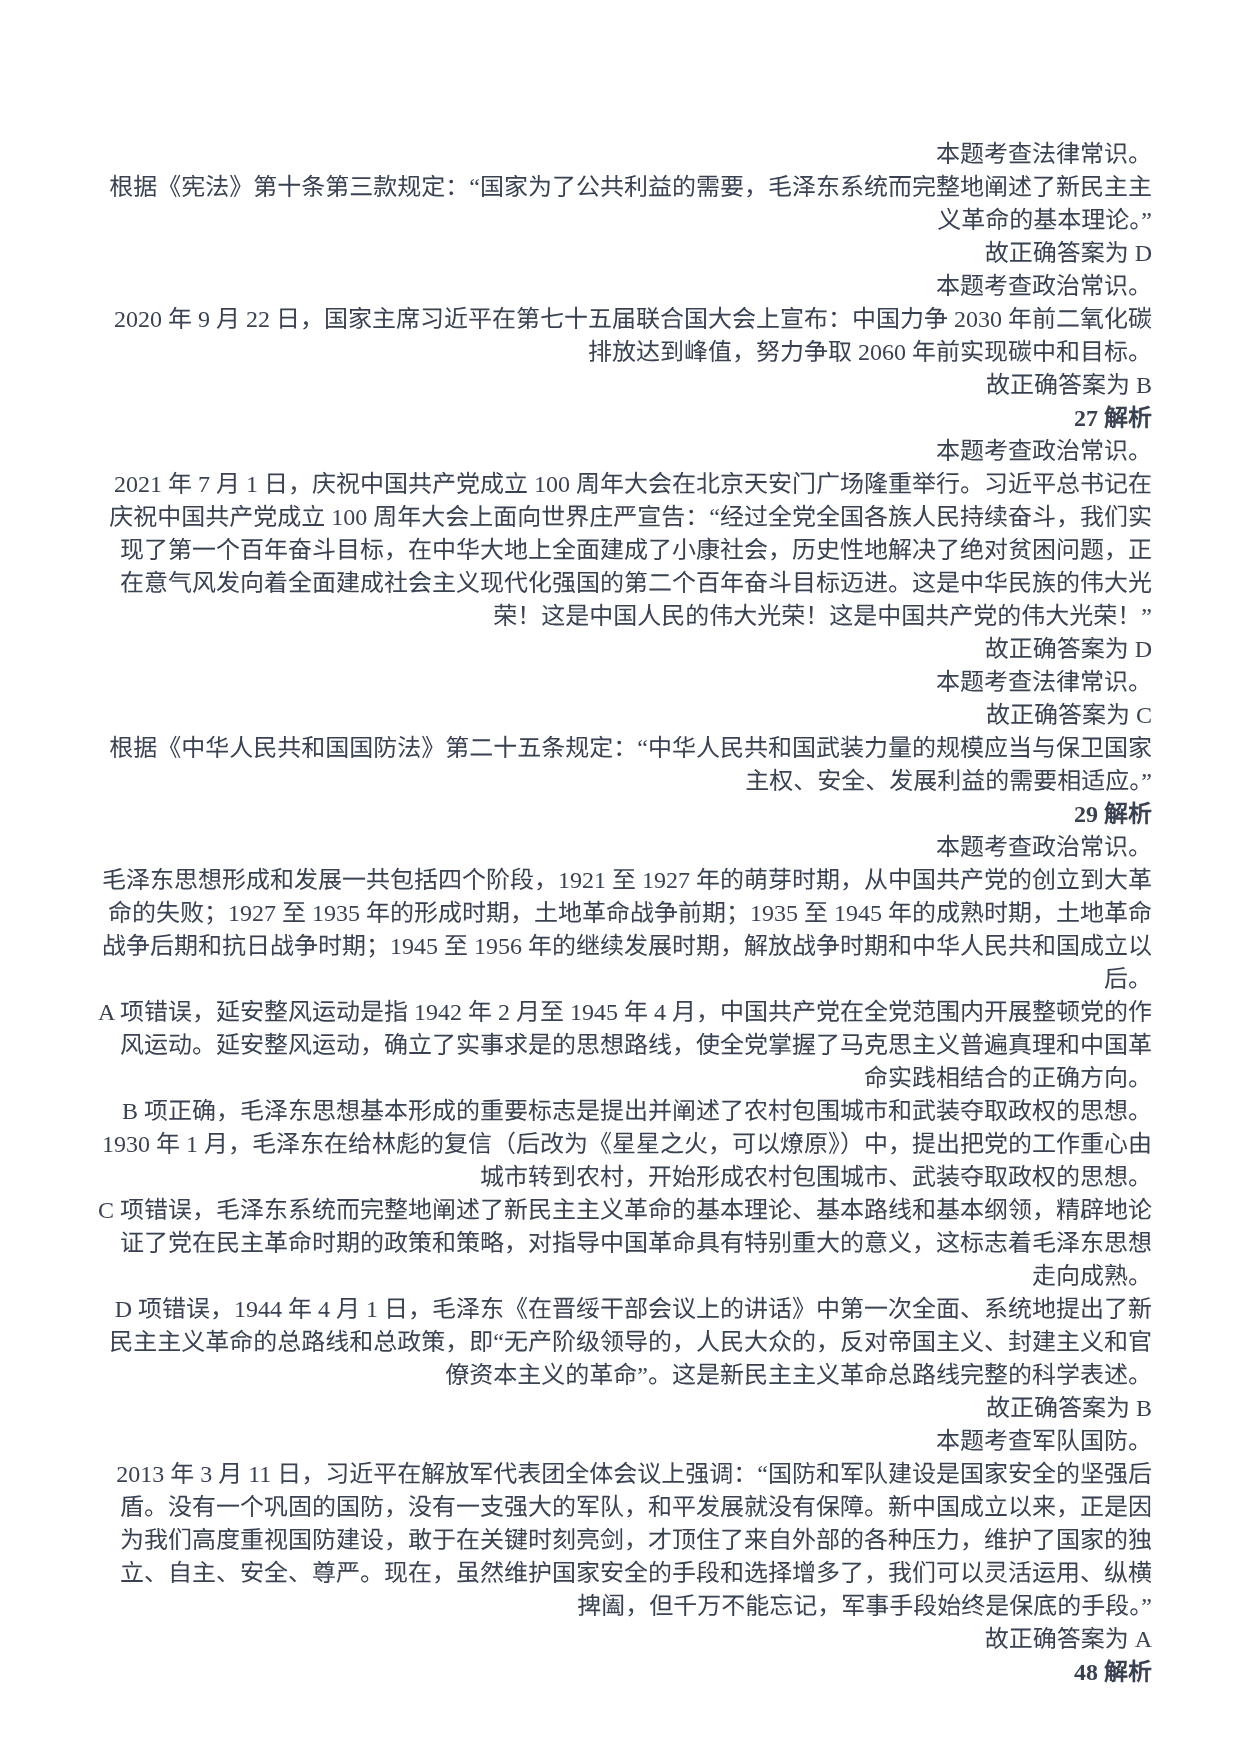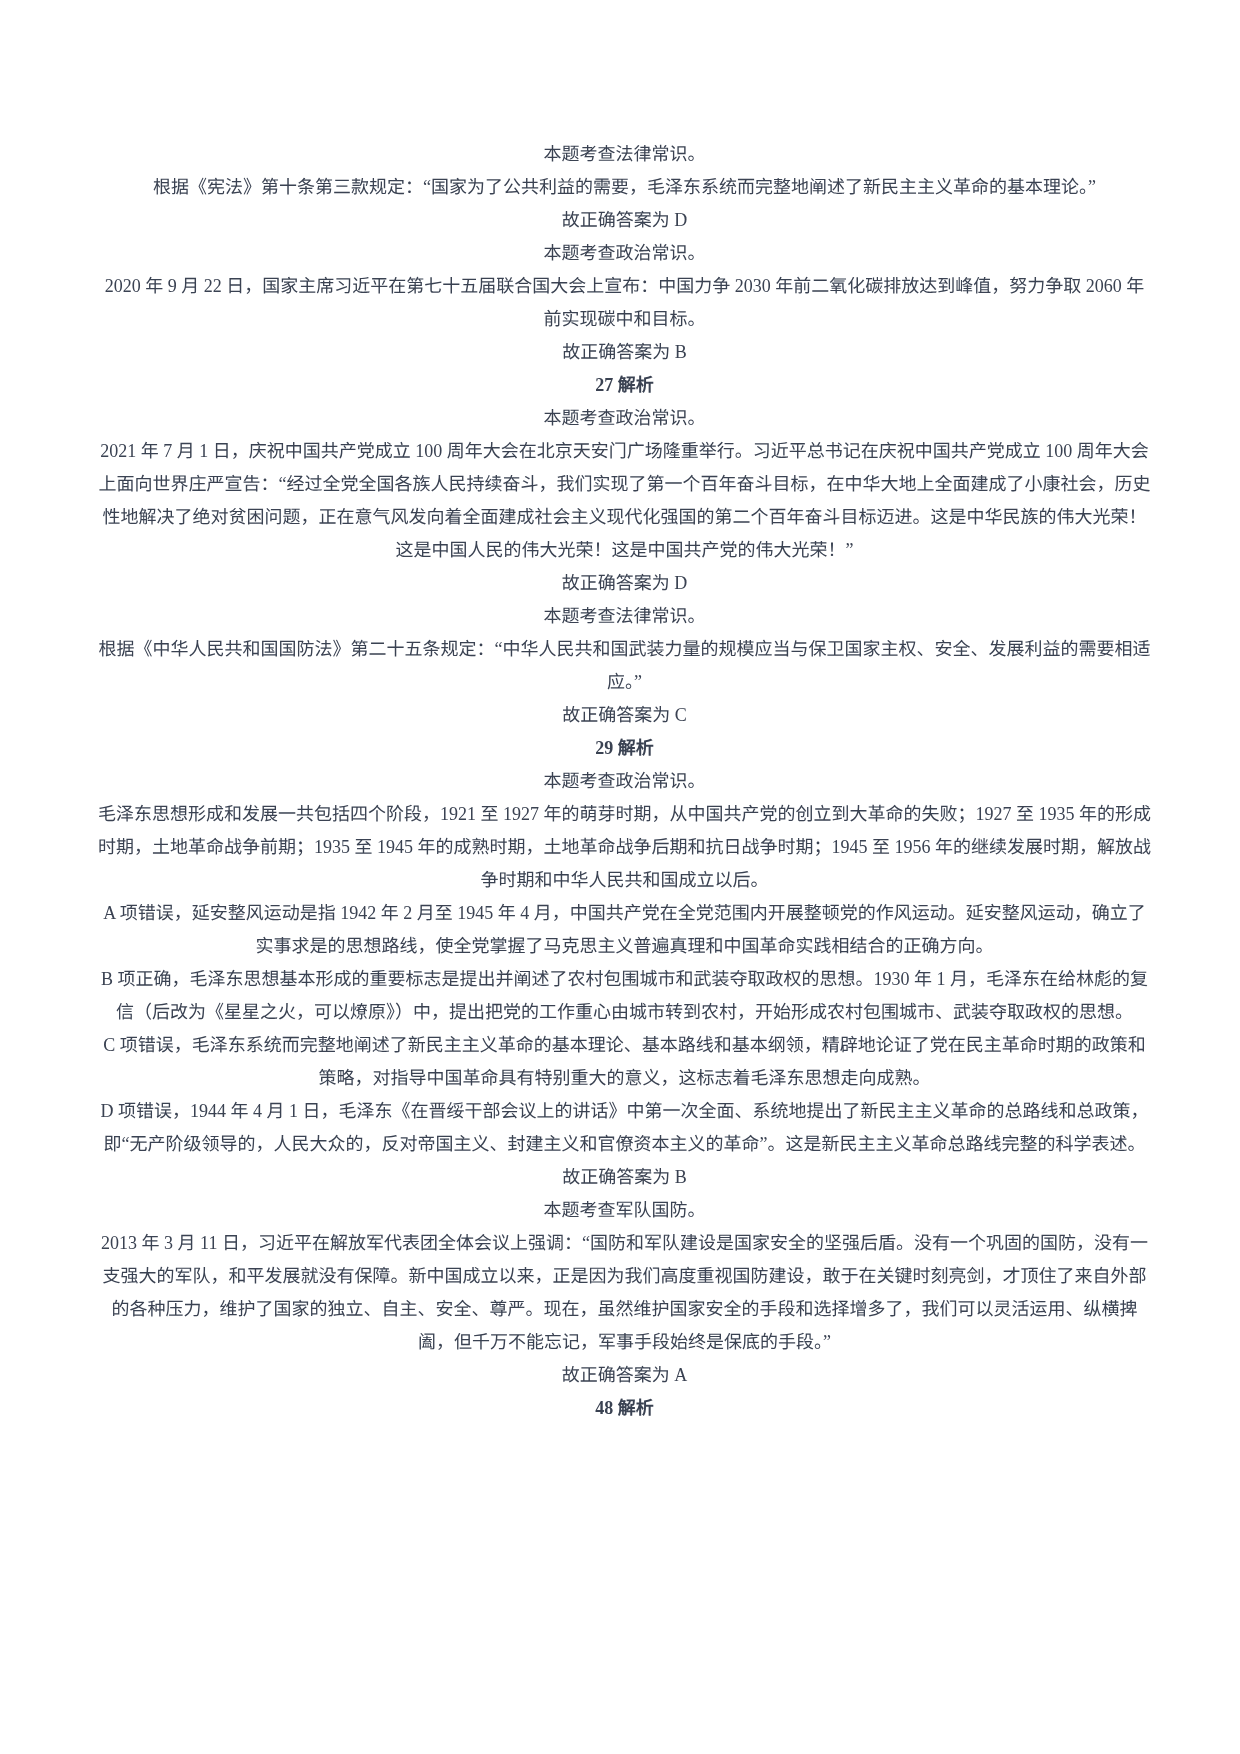--- a/index.html
+++ b/index.html
@@ -11,24 +11,24 @@
     position: relative;
     width: 1240px;
     height: 1754px;
     background: #ffffff;
     box-sizing: border-box;
     padding: 138px 88px 0 97px;
     overflow: hidden;
   }
   .content {
     font-family: "Liberation Serif", "DejaVu Serif", serif;
-    font-size: 18px;
+    font-size: 24px;
     line-height: 33px;
     color: #3a4252;
-    text-align: center;
+    text-align: right;
   }
   .qa-section { margin: 0; padding: 0; }
   p.para, p.qa-header {
     margin: 0;
     padding: 0;
     word-break: break-word;
   }
   p.qa-header {
     font-weight: 700;
   }
@@ -50,22 +50,22 @@
         <p class="para answer">故正确答案为 B</p>
       </section>
       <section class="qa-section">
     <p class="qa-header">27 解析</p>
   <p class="para">本题考查政治常识。</p>
         <p class="para">2021 年 7 月 1 日，庆祝中国共产党成立 100 周年大会在北京天安门广场隆重举行。习近平总书记在庆祝中国共产党成立 100 周年大会上面向世界庄严宣告：“经过全党全国各族人民持续奋斗，我们实现了第一个百年奋斗目标，在中华大地上全面建成了小康社会，历史性地解决了绝对贫困问题，正在意气风发向着全面建成社会主义现代化强国的第二个百年奋斗目标迈进。这是中华民族的伟大光荣！这是中国人民的伟大光荣！这是中国共产党的伟大光荣！”</p>
         <p class="para answer">故正确答案为 D</p>
       </section>
       <section class="qa-section">
   <p class="para">本题考查法律常识。</p>
+        <p class="para answer">故正确答案为 C</p>
         <p class="para">根据《中华人民共和国国防法》第二十五条规定：“中华人民共和国武装力量的规模应当与保卫国家主权、安全、发展利益的需要相适应。”</p>
-        <p class="para answer">故正确答案为 C</p>
       </section>
       <section class="qa-section">
     <p class="qa-header">29 解析</p>
   <p class="para">本题考查政治常识。</p>
         <p class="para">毛泽东思想形成和发展一共包括四个阶段，1921 至 1927 年的萌芽时期，从中国共产党的创立到大革命的失败；1927 至 1935 年的形成时期，土地革命战争前期；1935 至 1945 年的成熟时期，土地革命战争后期和抗日战争时期；1945 至 1956 年的继续发展时期，解放战争时期和中华人民共和国成立以后。</p>
         <p class="para">A 项错误，延安整风运动是指 1942 年 2 月至 1945 年 4 月，中国共产党在全党范围内开展整顿党的作风运动。延安整风运动，确立了实事求是的思想路线，使全党掌握了马克思主义普遍真理和中国革命实践相结合的正确方向。</p>
         <p class="para">B 项正确，毛泽东思想基本形成的重要标志是提出并阐述了农村包围城市和武装夺取政权的思想。1930 年 1 月，毛泽东在给林彪的复信（后改为《星星之火，可以燎原》）中，提出把党的工作重心由城市转到农村，开始形成农村包围城市、武装夺取政权的思想。</p>
         <p class="para">C 项错误，毛泽东系统而完整地阐述了新民主主义革命的基本理论、基本路线和基本纲领，精辟地论证了党在民主革命时期的政策和策略，对指导中国革命具有特别重大的意义，这标志着毛泽东思想走向成熟。</p>
         <p class="para">D 项错误，1944 年 4 月 1 日，毛泽东《在晋绥干部会议上的讲话》中第一次全面、系统地提出了新民主主义革命的总路线和总政策，即“无产阶级领导的，人民大众的，反对帝国主义、封建主义和官僚资本主义的革命”。这是新民主主义革命总路线完整的科学表述。</p>
         <p class="para answer">故正确答案为 B</p>

